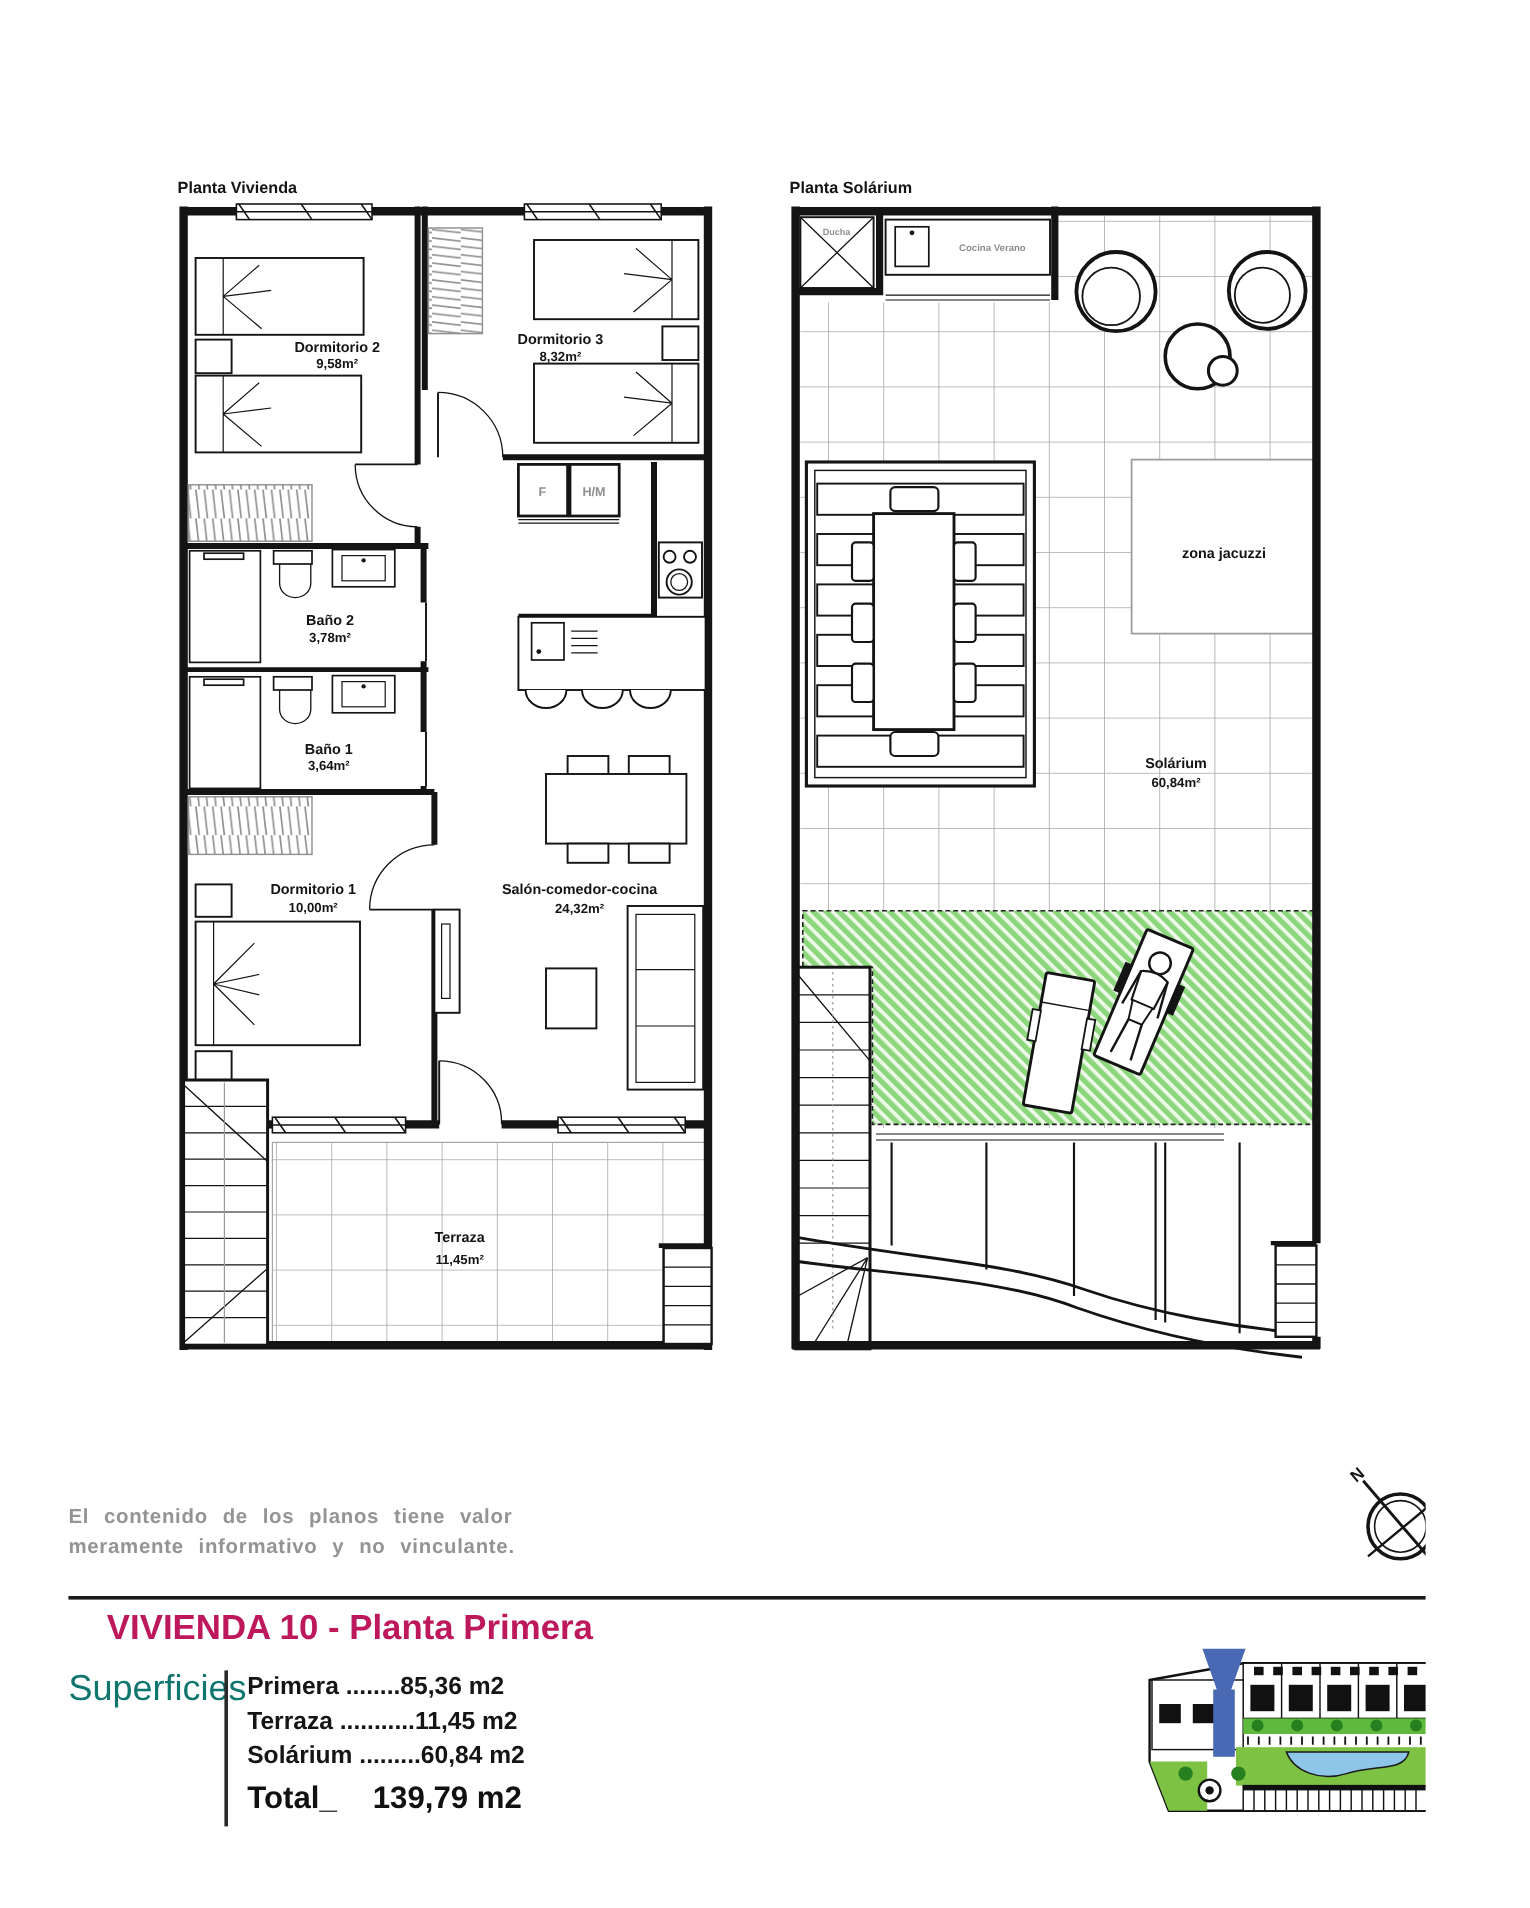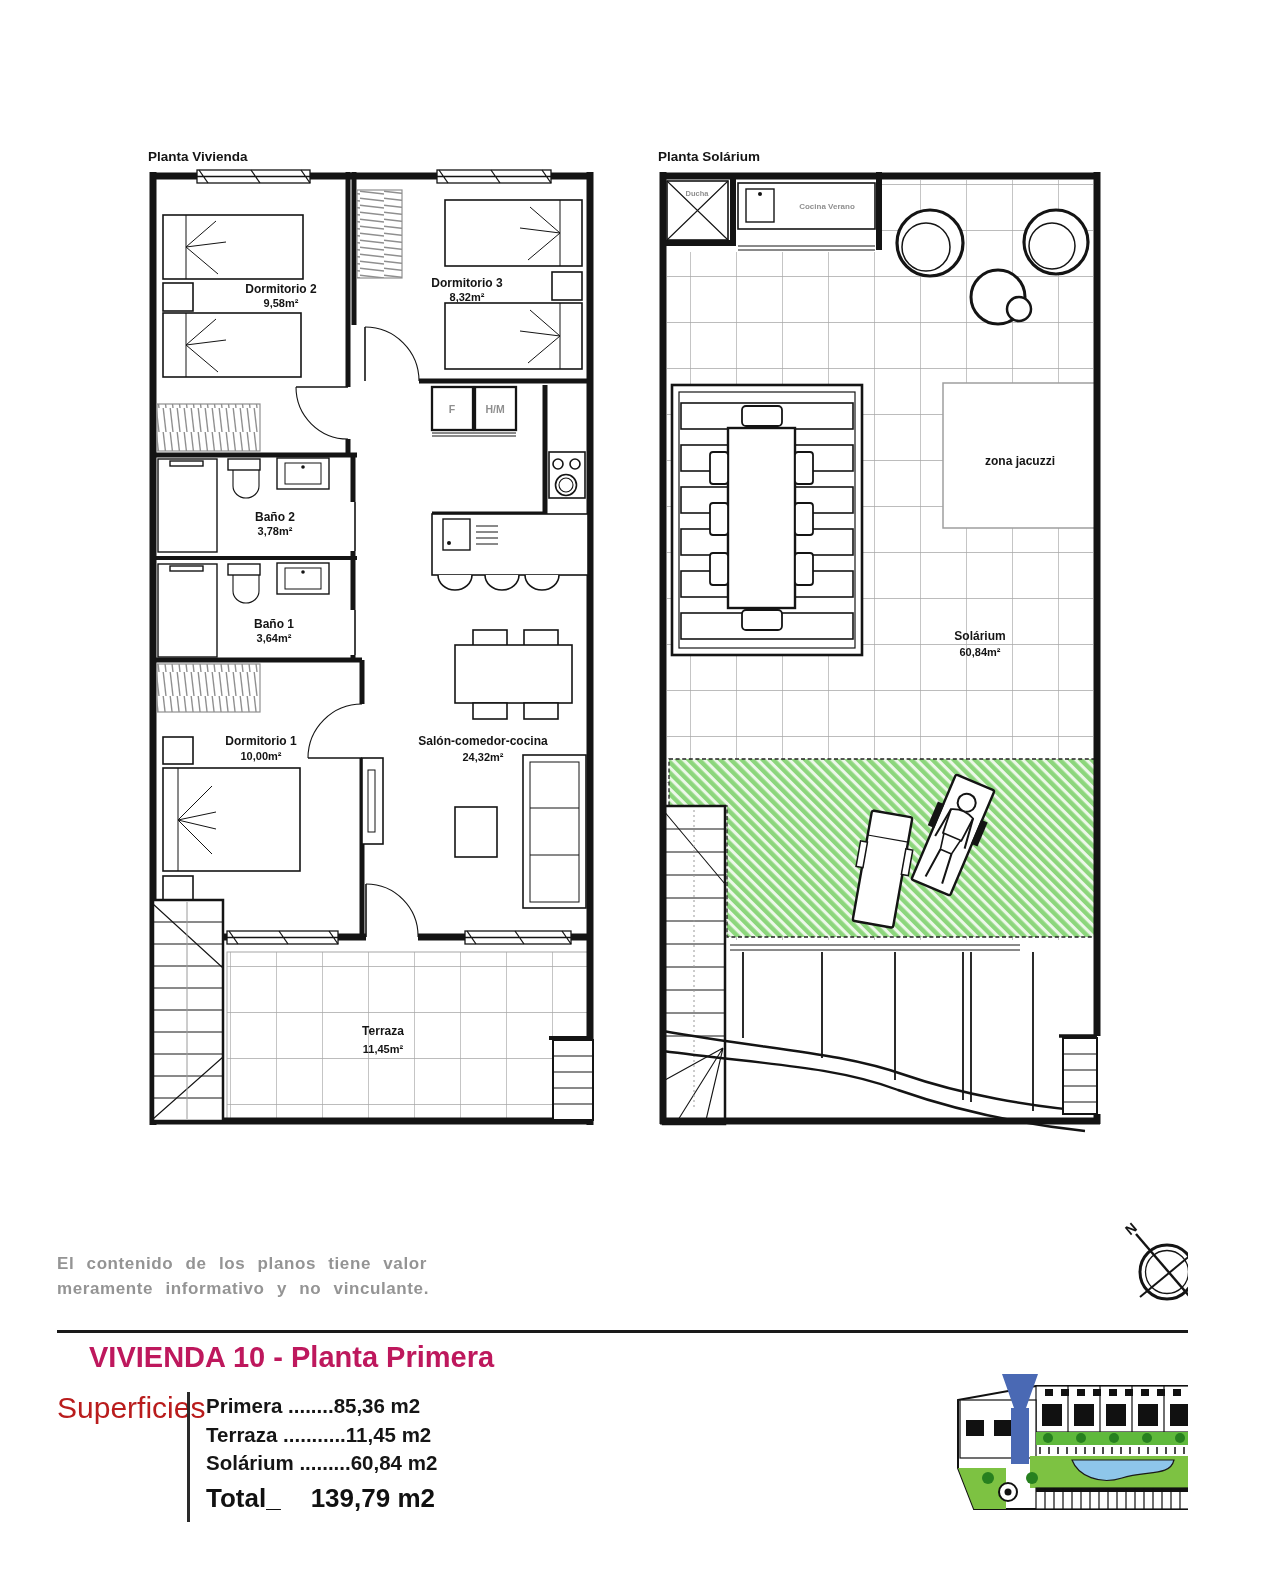--- a/index.html
+++ b/index.html
@@ -18,21 +18,21 @@
   .f2{stroke:#141414;stroke-width:2.3;fill:#fff;}
   .f16{stroke:#141414;stroke-width:1.6;fill:#fff;}
   .f14{stroke:#141414;stroke-width:1.4;fill:#fff;}
   .ln{stroke:#141414;stroke-width:1.6;fill:none;}
   .ln1{stroke:#141414;stroke-width:1.1;fill:none;}
   .thin{stroke:#141414;stroke-width:1;fill:none;}
   .disclaimer{position:absolute;left:57px;top:1251px;font-size:17px;font-weight:bold;
               color:#949494;letter-spacing:.6px;word-spacing:7px;line-height:25px;}
   .rule{position:absolute;left:57px;top:1330px;width:1178px;height:3px;background:#1a1a1a;}
   .footer-title{position:absolute;left:57px;top:1341px;font-size:29px;font-weight:bold;color:#be185d;margin-left:32px;}
-  .surf-heading{position:absolute;left:57px;top:1391px;font-size:30px;color:#b91c1c;}
+  .surf-heading{position:absolute;left:57px;top:1391px;font-size:30px;color:#0f766e;}
   .surf-divider{position:absolute;left:187px;top:1392px;width:3px;height:130px;background:#2a2a2a;}
   .surf-rows{position:absolute;left:206px;top:1392px;font-size:20.5px;font-weight:bold;
              color:#151515;line-height:28.5px;}
   .surf-total{position:absolute;left:206px;top:1483px;font-size:26px;font-weight:bold;color:#111;}
   .surf-total .gap{display:inline-block;width:30px;}
 </style>
 </head>
 <body>
 
 <div class="page">

